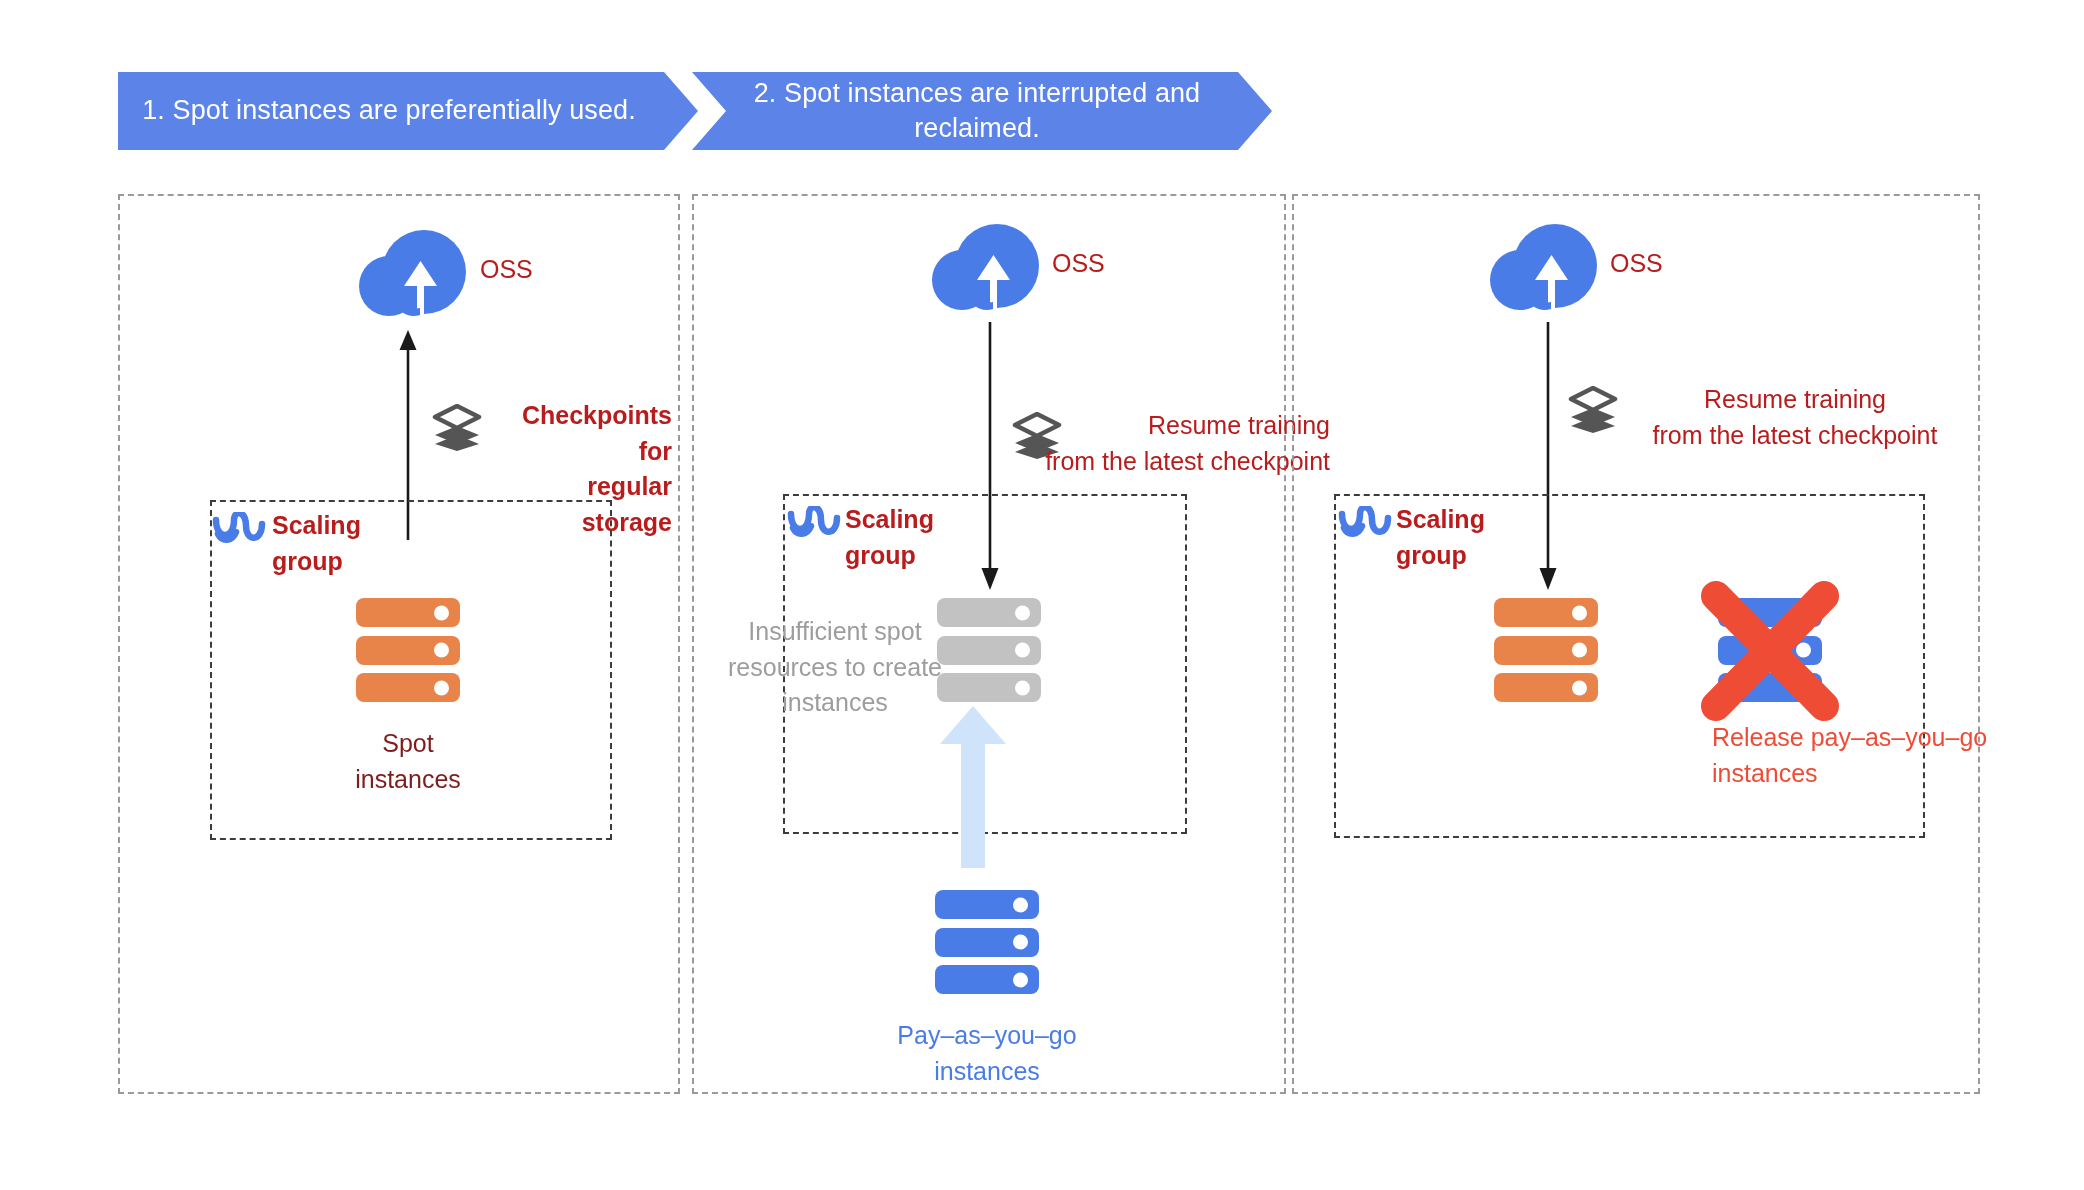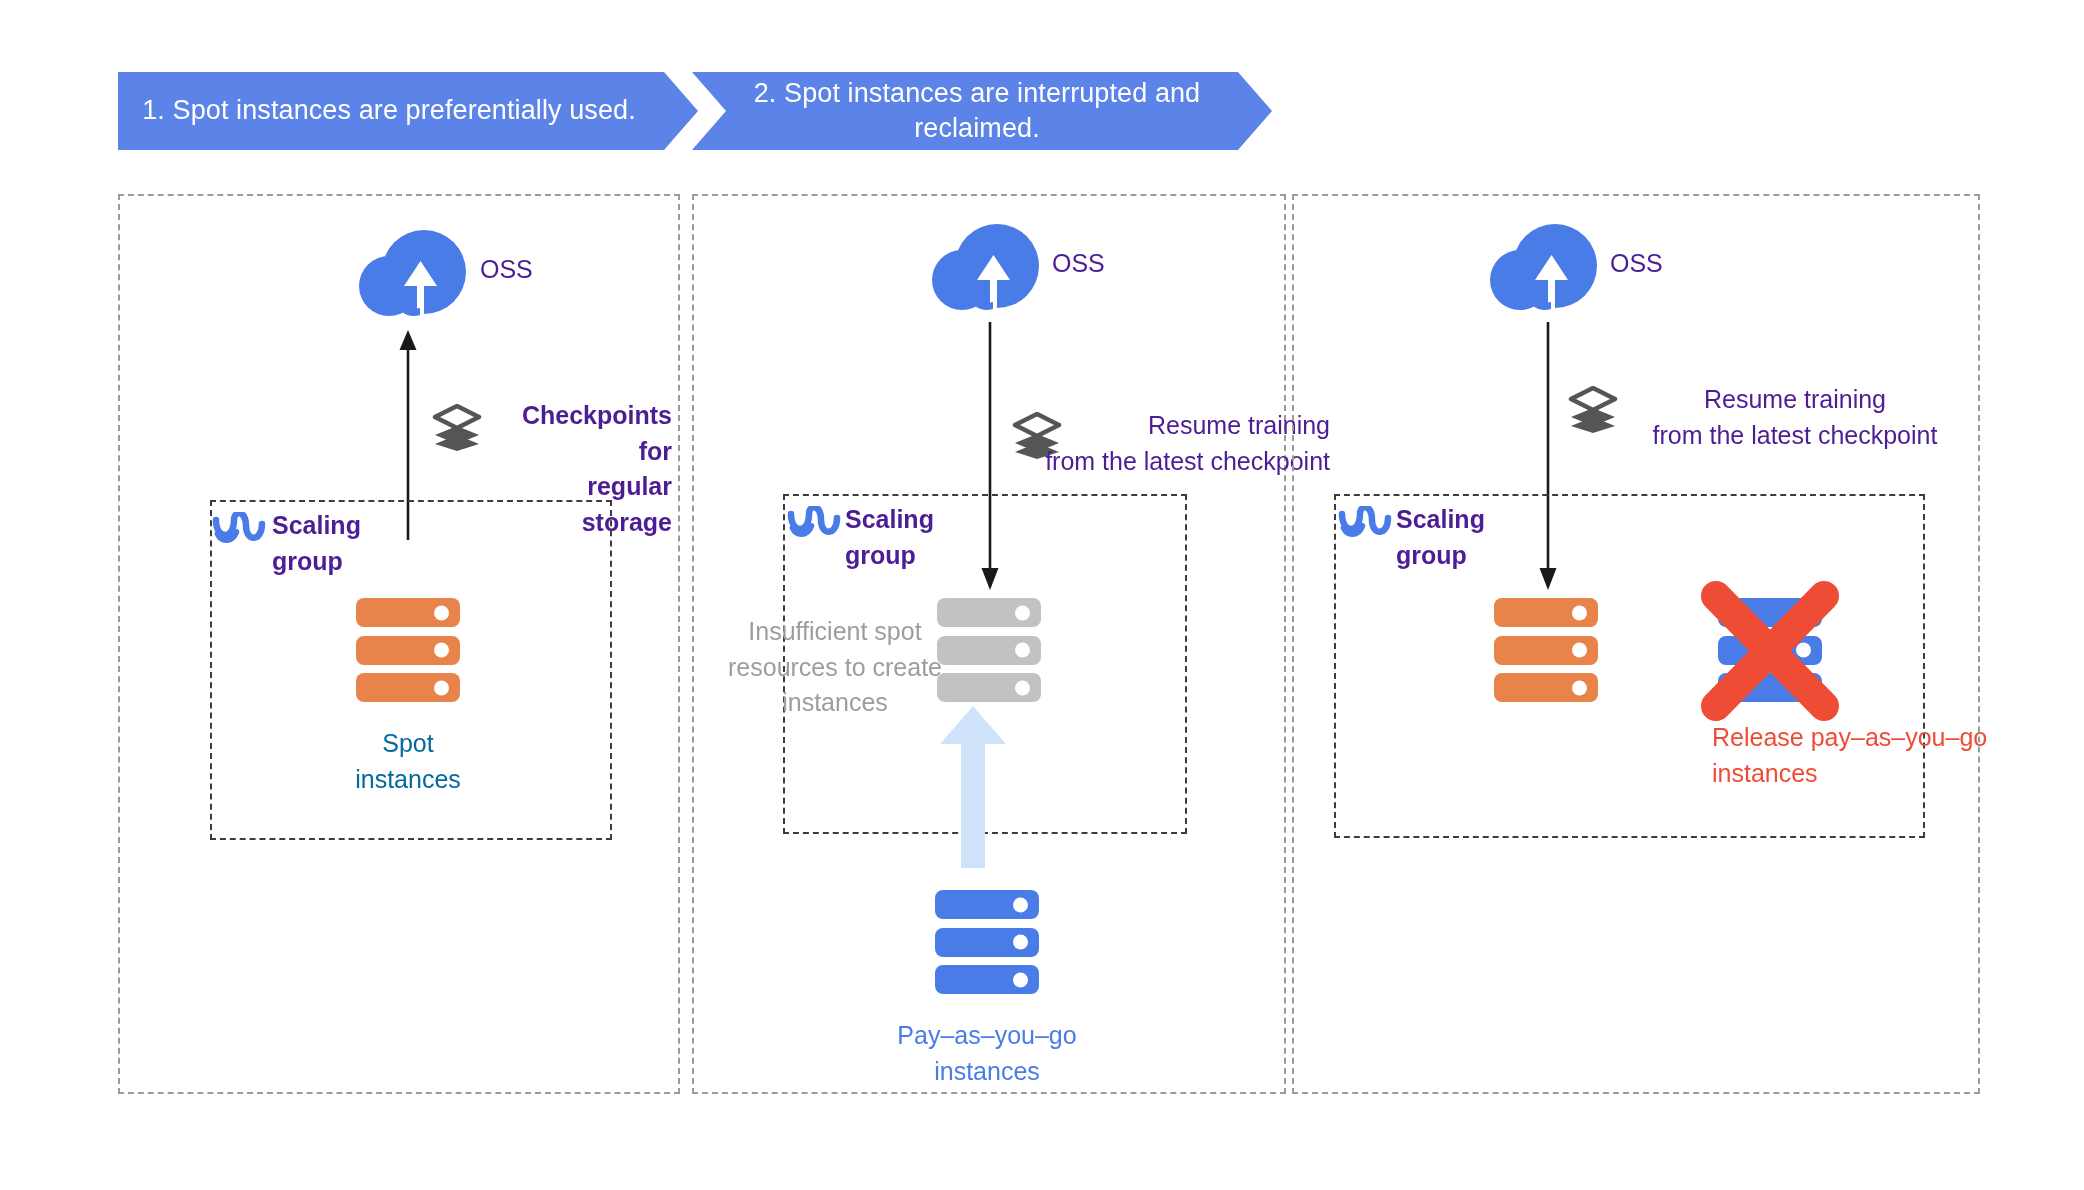--- a/index.html
+++ b/index.html
@@ -61,23 +61,23 @@
     font-size: 25px;
     line-height: 1.42;
     color: #1a1a1a;
     white-space: pre-line;
   }
   .txt.center { text-align: center; }
   .txt.right  { text-align: right; }
   .txt.bold   { font-weight: bold; }
   .c-gray   { color: #9d9d9d; }
   .c-blue   { color: #4a7ce8; }
-  .c-orange { color: #0369a1; }
+  .c-orange { color: #7f1d1d; }
   .c-red    { color: #ef4c36; }
-  .c-black  { color: #4c1d95; }
+  .c-black  { color: #b91c1c; }
 
   
   .cloud-icon { position: absolute; }
 
   
   .sg-icon { position: absolute; }
 
   
   .layers-icon { position: absolute; }
 

